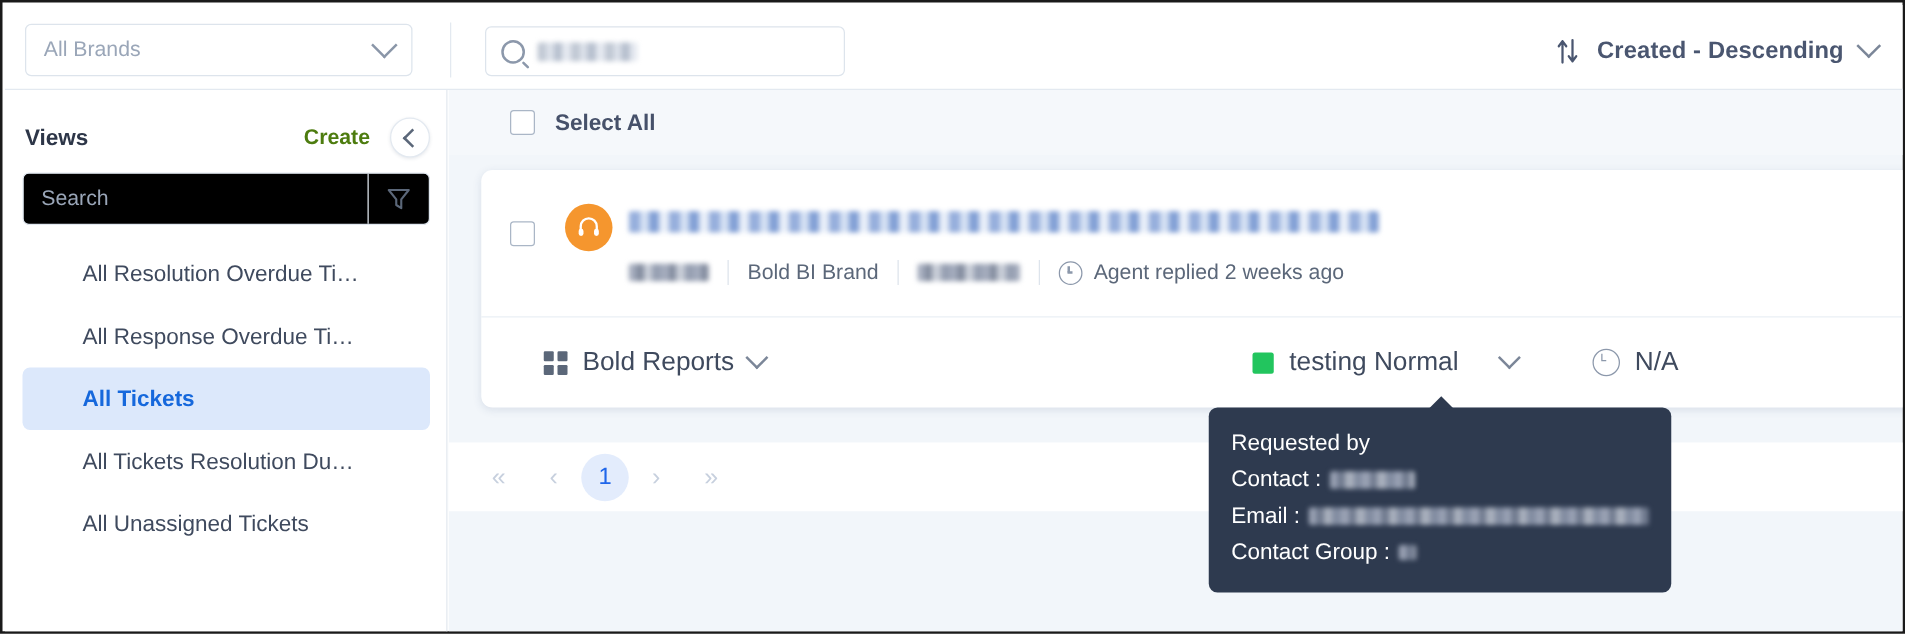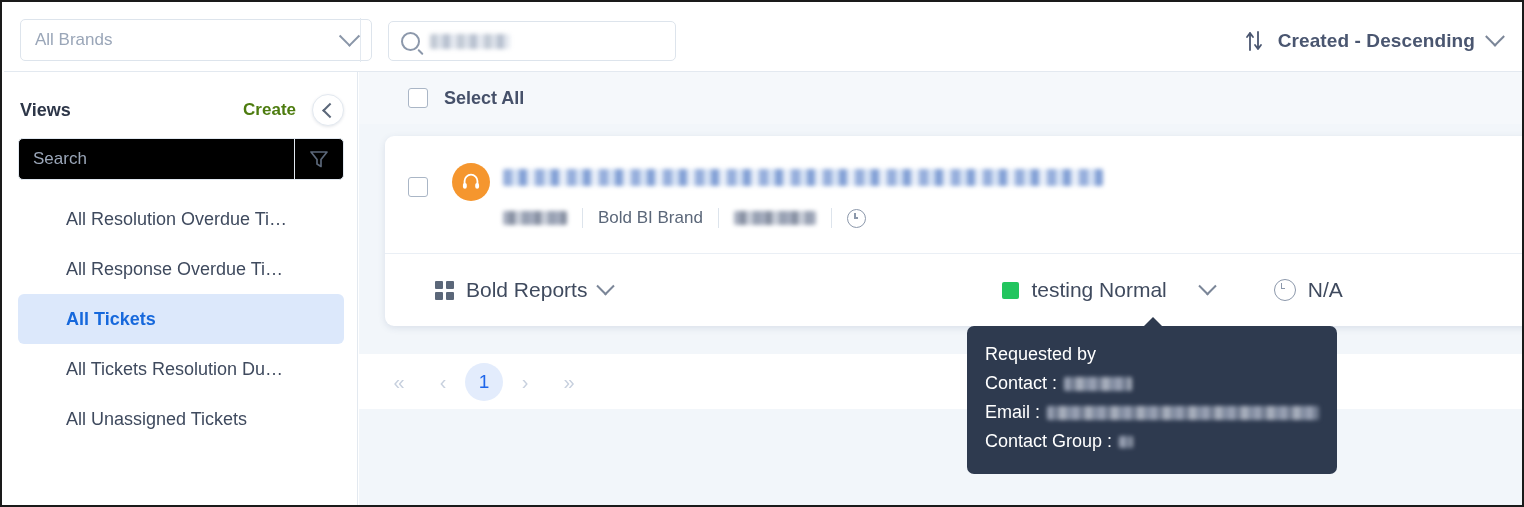--- a/index.html
+++ b/index.html
@@ -33,21 +33,21 @@
     left: 2px; top: 2px;
     width: 1520px;
     height: 68px;
     background: #ffffff;
     border-bottom: 1px solid #e3e9f0;
     box-sizing: border-box;
   }
   .brand-select {
     position: absolute;
     left: 16px; top: 15px;
-    width: 352px;
+    width: 310px;
     height: 42px;
     border: 1px solid #dde4ec;
     border-radius: 5px;
     box-sizing: border-box;
     background: #fff;
     display: flex;
     align-items: center;
     padding: 0 14px;
   }
   .brand-select .ph {
@@ -574,20 +574,21 @@
           </span>
           <span class="meta-sep"></span>
           <span class="meta-item">Bold BI Brand</span>
           <span class="meta-sep"></span>
           <span class="meta-item">
             <span class="blurtext dark" style="width:82px;height:14px;"></span>
           </span>
           <span class="meta-sep"></span>
           <span class="meta-item">
             <span class="clock"></span>
+            <span>Agent replied 2 weeks ago</span>
           </span>
         </div>
       </div>
 
       <div class="card-divider"></div>
 
       <div class="ticket-bottom">
 
         <span class="bb-item" style="margin-left:50px;">
           <span class="grid-icon">

